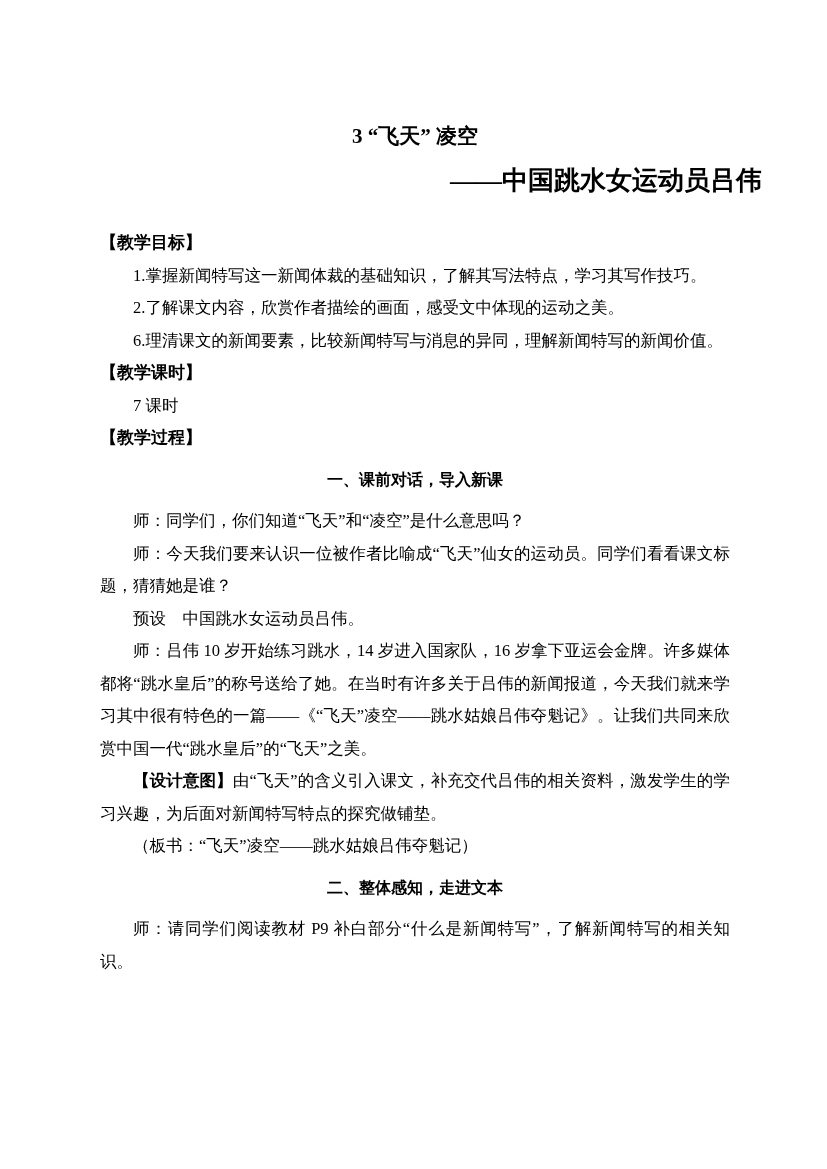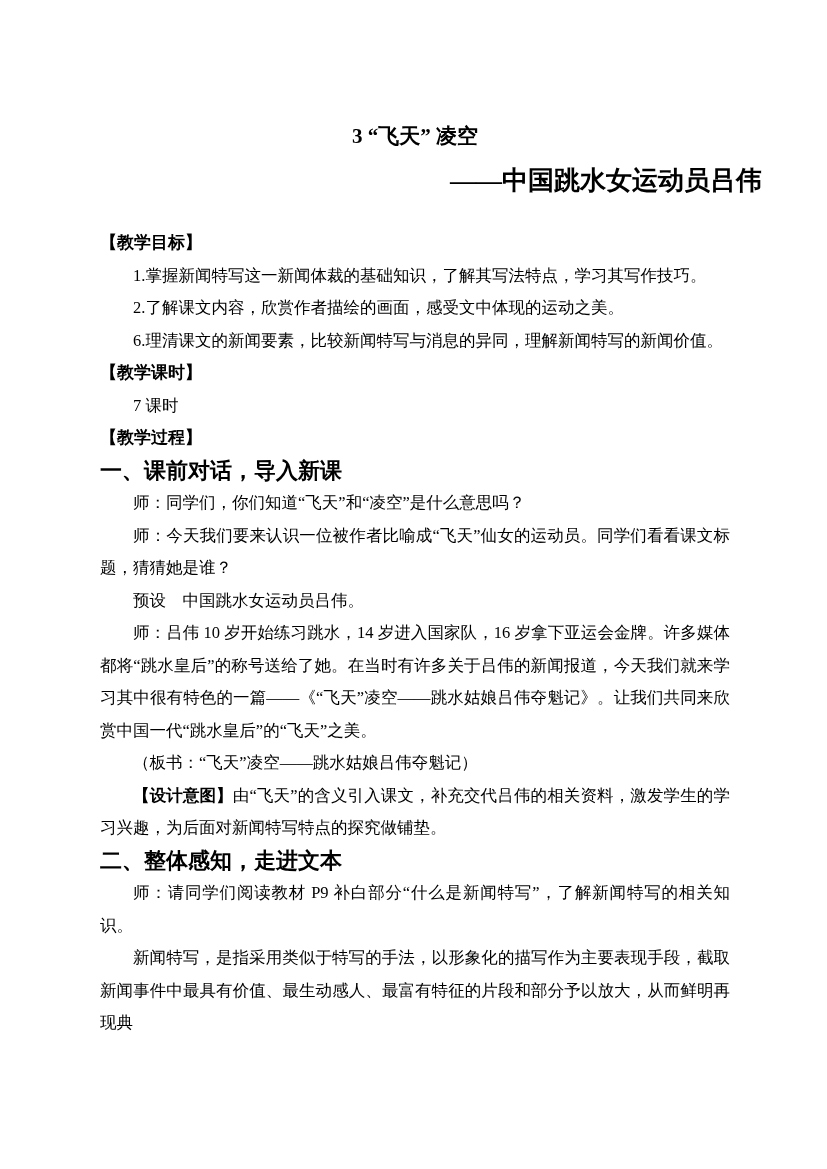--- a/index.html
+++ b/index.html
@@ -34,25 +34,25 @@
     margin: 6px -32px 24px 0;
   }
   .h3 {
     font-size: 17px;
     font-weight: bold;
     line-height: 32.5px;
     margin: 0;
     text-align: left;
   }
   .h4 {
-    font-size: 22px;
+    font-size: 16px;
     font-weight: bold;
     line-height: 32.5px;
-    margin: 0;
-    text-align: left;
+    margin: 9px;
+    text-align: center;
   }
   p.body {
     font-size: 16.5px;
     line-height: 32.5px;
     margin: 0;
     text-align: justify;
     text-indent: 2em;
   }
   .bold-lead {
     font-weight: bold;
@@ -74,20 +74,19 @@
   <div class="h3">【教学课时】</div>
   <p class="body">7 课时</p>
 
   <div class="h3">【教学过程】</div>
 
   <div class="h4">一、课前对话，导入新课</div>
   <p class="body">师：同学们，你们知道“飞天”和“凌空”是什么意思吗？</p>
   <p class="body">师：今天我们要来认识一位被作者比喻成“飞天”仙女的运动员。同学们看看课文标题，猜猜她是谁？</p>
   <p class="body">预设　中国跳水女运动员吕伟。</p>
   <p class="body">师：吕伟 10 岁开始练习跳水，14 岁进入国家队，16 岁拿下亚运会金牌。许多媒体都将“跳水皇后”的称号送给了她。在当时有许多关于吕伟的新闻报道，今天我们就来学习其中很有特色的一篇——《“飞天”凌空——跳水姑娘吕伟夺魁记》。让我们共同来欣赏中国一代“跳水皇后”的“飞天”之美。</p>
+  <p class="body"><span class="bold-lead">【设计意图】</span><span>由“飞天”的含义引入课文，补充交代吕伟的相关资料，激发学生的学习兴趣，为后面对新闻特写特点的探究做铺垫。</span></p>
   <p class="body">（板书：“飞天”凌空——跳水姑娘吕伟夺魁记）</p>
-  <p class="body"><span class="bold-lead">【设计意图】</span><span>由“飞天”的含义引入课文，补充交代吕伟的相关资料，激发学生的学习兴趣，为后面对新闻特写特点的探究做铺垫。</span></p>
 
   <div class="h4">二、整体感知，走进文本</div>
   <p class="body">师：请同学们阅读教材 P9 补白部分“什么是新闻特写”，了解新闻特写的相关知识。</p>
-  <p class="body">新闻特写，是指采用类似于特写的手法，以形象化的描写作为主要表现手段，截取新闻事件中最具有价值、最生动感人、最富有特征的片段和部分予以放大，从而鲜明再现典</p>
 
 </div>
 
 </body></html>

